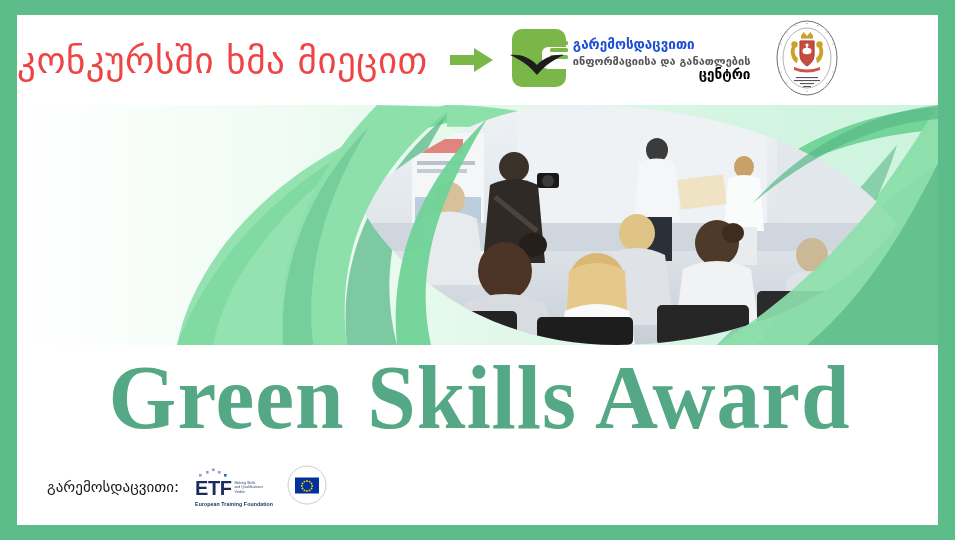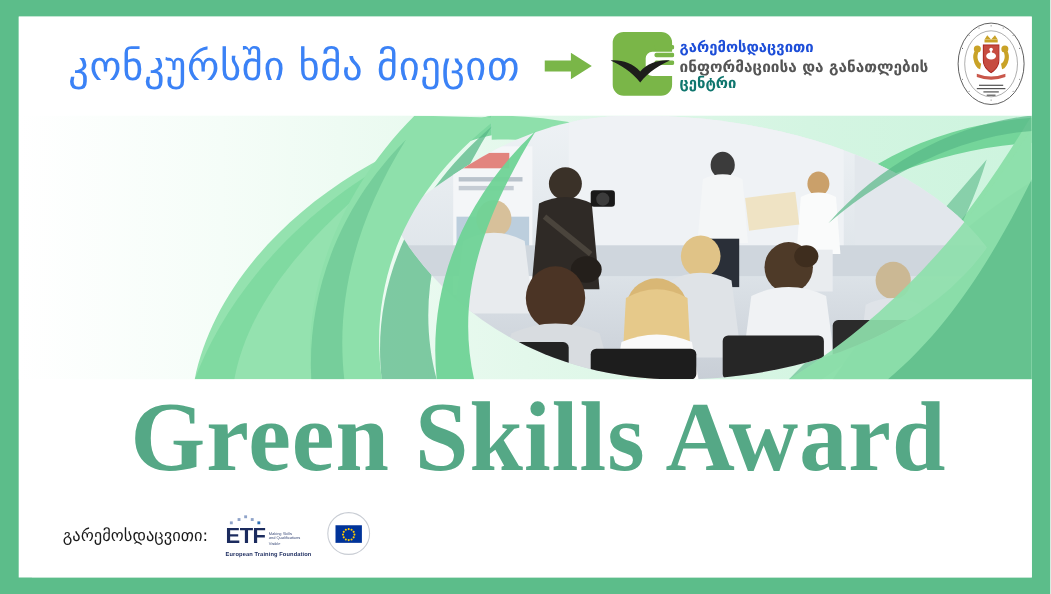--- a/index.html
+++ b/index.html
@@ -37,25 +37,24 @@
     left: 0;
     top: 0;
     width: 921px;
     height: 90px;
     background: #ffffff;
     display: flex;
     align-items: center;
     z-index: 6;
   }
   .header-title {
-    margin-left: 45px;
     font-family: "DejaVu Sans", sans-serif;
     font-size: 37px;
     letter-spacing: 0.5px;
-    color: #3b82f6;
+    color: #ef4444;
     white-space: nowrap;
     line-height: 1;
   }
   .header-arrow {
     margin-left: 22px;
     display: flex;
     align-items: center;
   }
   .header-logo {
     margin-left: 16px;
@@ -72,32 +71,33 @@
     justify-content: center;
     line-height: 1.02;
   }
   .logo-l1 {
     font-size: 13.5px;
     font-weight: bold;
     color: #1d4ed8;
     white-space: nowrap;
   }
   .logo-l2 {
-    font-size: 14px;
+    font-size: 11px;
     font-weight: bold;
     color: #555555;
     white-space: nowrap;
     margin-top: 4px;
   }
   .logo-l3 {
     font-size: 13.5px;
     font-weight: bold;
-    color: #0f766e;
+    color: #000000;
     white-space: nowrap;
     margin-top: 1px;
+    text-align: right;
   }
   .emblem {
     margin-left: 26px;
     flex: 0 0 auto;
   }
 
   
   .visual-band {
     position: absolute;
     left: 0;
@@ -109,21 +109,21 @@
   }
   .visual-svg {
     position: absolute;
     left: 0;
     top: 0;
   }
 
   
   .title-band {
     position: absolute;
-    left: 12px;
+    left: 2px;
     top: 330px;
     width: 921px;
     height: 180px;
     background: #ffffff;
     z-index: 6;
   }
   .main-title {
     position: absolute;
     left: 0;
     top: 6px;
@@ -152,21 +152,21 @@
     white-space: nowrap;
   }
   .etf-logo {
     margin-left: 16px;
     display: flex;
     flex-direction: column;
     align-items: flex-start;
   }
   .etf-row {
     display: flex;
-    align-items: center;
+    align-items: flex-start;
   }
   .etf-word {
     font-family: "Liberation Sans", sans-serif;
     font-weight: bold;
     font-size: 20px;
     color: #1b2b5e;
     letter-spacing: -0.5px;
     line-height: 1;
   }
   .etf-tag {

